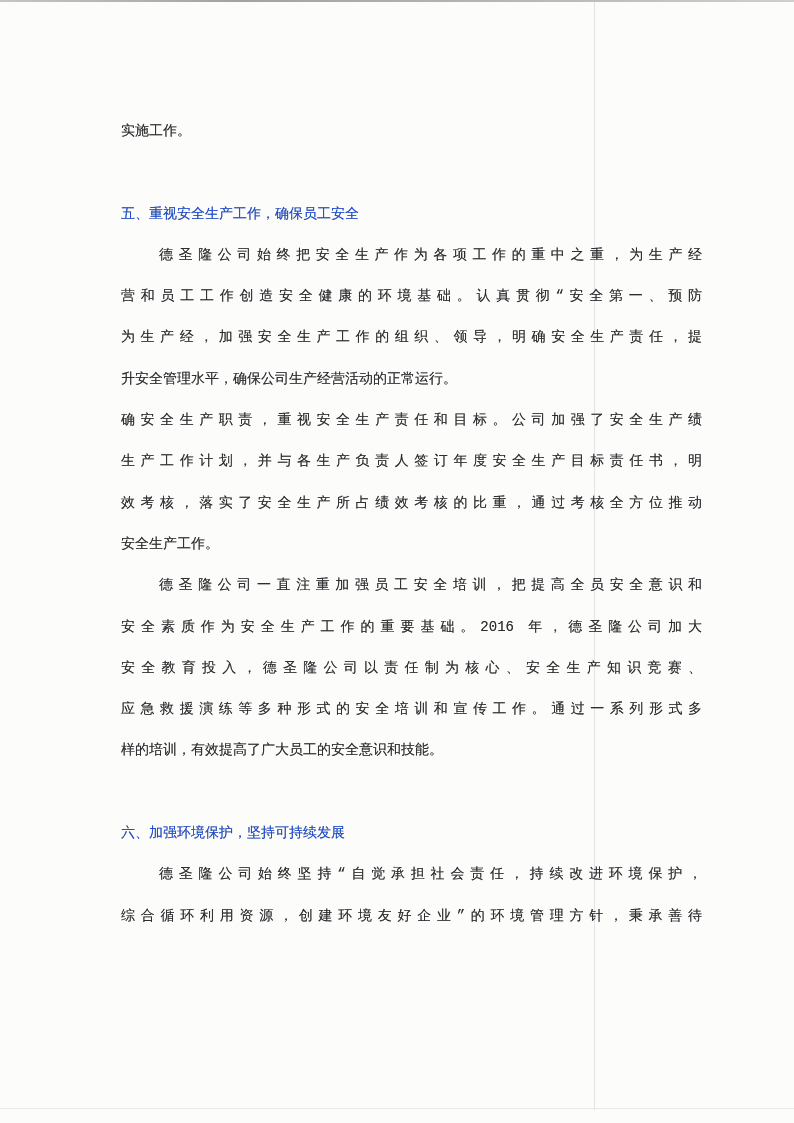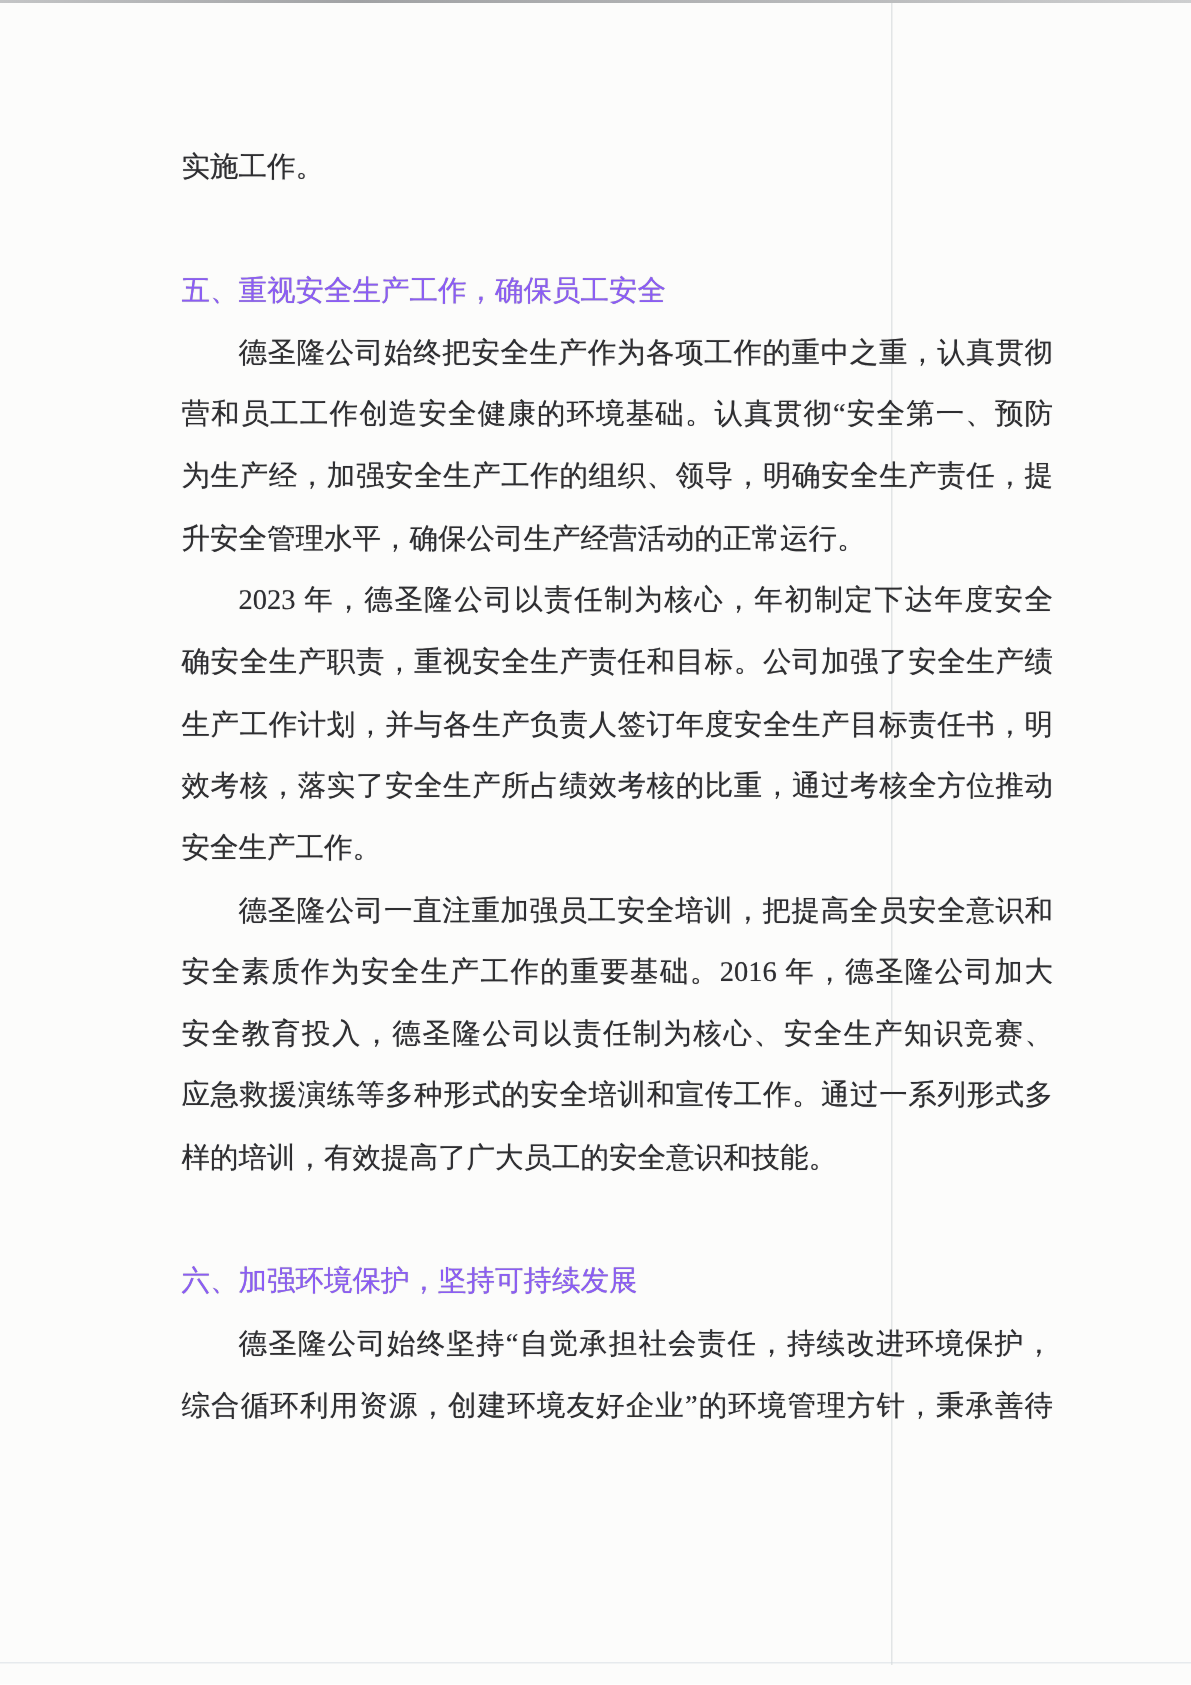--- a/index.html
+++ b/index.html
@@ -35,25 +35,26 @@
   .scan-bottom-edge {
     position: absolute;
     left: 0; top: 1108px;
     width: 794px; height: 1px;
     background: rgba(205,212,220,0.45);
   }
   
   .text-block {
     position: absolute;
     left: 121px;
-    top: 91px;
+    top: 111px;
     width: 581px;
     color: #2e2e31;
-    font-size: 19px;
+    font-size: 14px;
     text-shadow: 0 0 0.5px rgba(46,46,49,0.55);
+    font-family: Liberation Mono, monospace;
   }
   .line {
     height: 41.3px;
     line-height: 41.3px;
     white-space: nowrap;
     overflow: visible;
   }
   
   .line.fill {
     text-align: justify;
@@ -65,42 +66,41 @@
     text-align-last: left;
   }
   .line.indent {
     padding-left: 38px;
   }
   .line.indent.fill {
     width: 543px; 
   }
   .line.heading {
     margin-top: 41.3px; 
-    color: #8b5cf6;
+    color: #1d4ed8;
     text-align: center;
     text-align-last: left;
   }
 </style>
 </head>
 <body>
 
 <div class="paper">
   <div class="scan-top-edge"></div>
   <div class="scan-crease"></div>
   <div class="scan-bottom-edge"></div>
 
   <div class="text-block">
 
   <div class="line end">实施工作。</div>
       <div class="line heading">五、重视安全生产工作，确保员工安全</div>
-      <div class="line indent fill">德圣隆公司始终把安全生产作为各项工作的重中之重，认真贯彻</div>
+      <div class="line indent fill">德圣隆公司始终把安全生产作为各项工作的重中之重，为生产经</div>
       <div class="line fill">营和员工工作创造安全健康的环境基础。认真贯彻“安全第一、预防</div>
       <div class="line fill">为生产经，加强安全生产工作的组织、领导，明确安全生产责任，提</div>
       <div class="line end">升安全管理水平，确保公司生产经营活动的正常运行。</div>
-      <div class="line indent fill">2023 年，德圣隆公司以责任制为核心，年初制定下达年度安全</div>
       <div class="line fill">确安全生产职责，重视安全生产责任和目标。公司加强了安全生产绩</div>
       <div class="line fill">生产工作计划，并与各生产负责人签订年度安全生产目标责任书，明</div>
       <div class="line fill">效考核，落实了安全生产所占绩效考核的比重，通过考核全方位推动</div>
       <div class="line end">安全生产工作。</div>
       <div class="line indent fill">德圣隆公司一直注重加强员工安全培训，把提高全员安全意识和</div>
       <div class="line fill">安全素质作为安全生产工作的重要基础。2016 年，德圣隆公司加大</div>
       <div class="line fill">安全教育投入，德圣隆公司以责任制为核心、安全生产知识竞赛、</div>
       <div class="line fill">应急救援演练等多种形式的安全培训和宣传工作。通过一系列形式多</div>
       <div class="line end">样的培训，有效提高了广大员工的安全意识和技能。</div>
       <div class="line heading">六、加强环境保护，坚持可持续发展</div>

